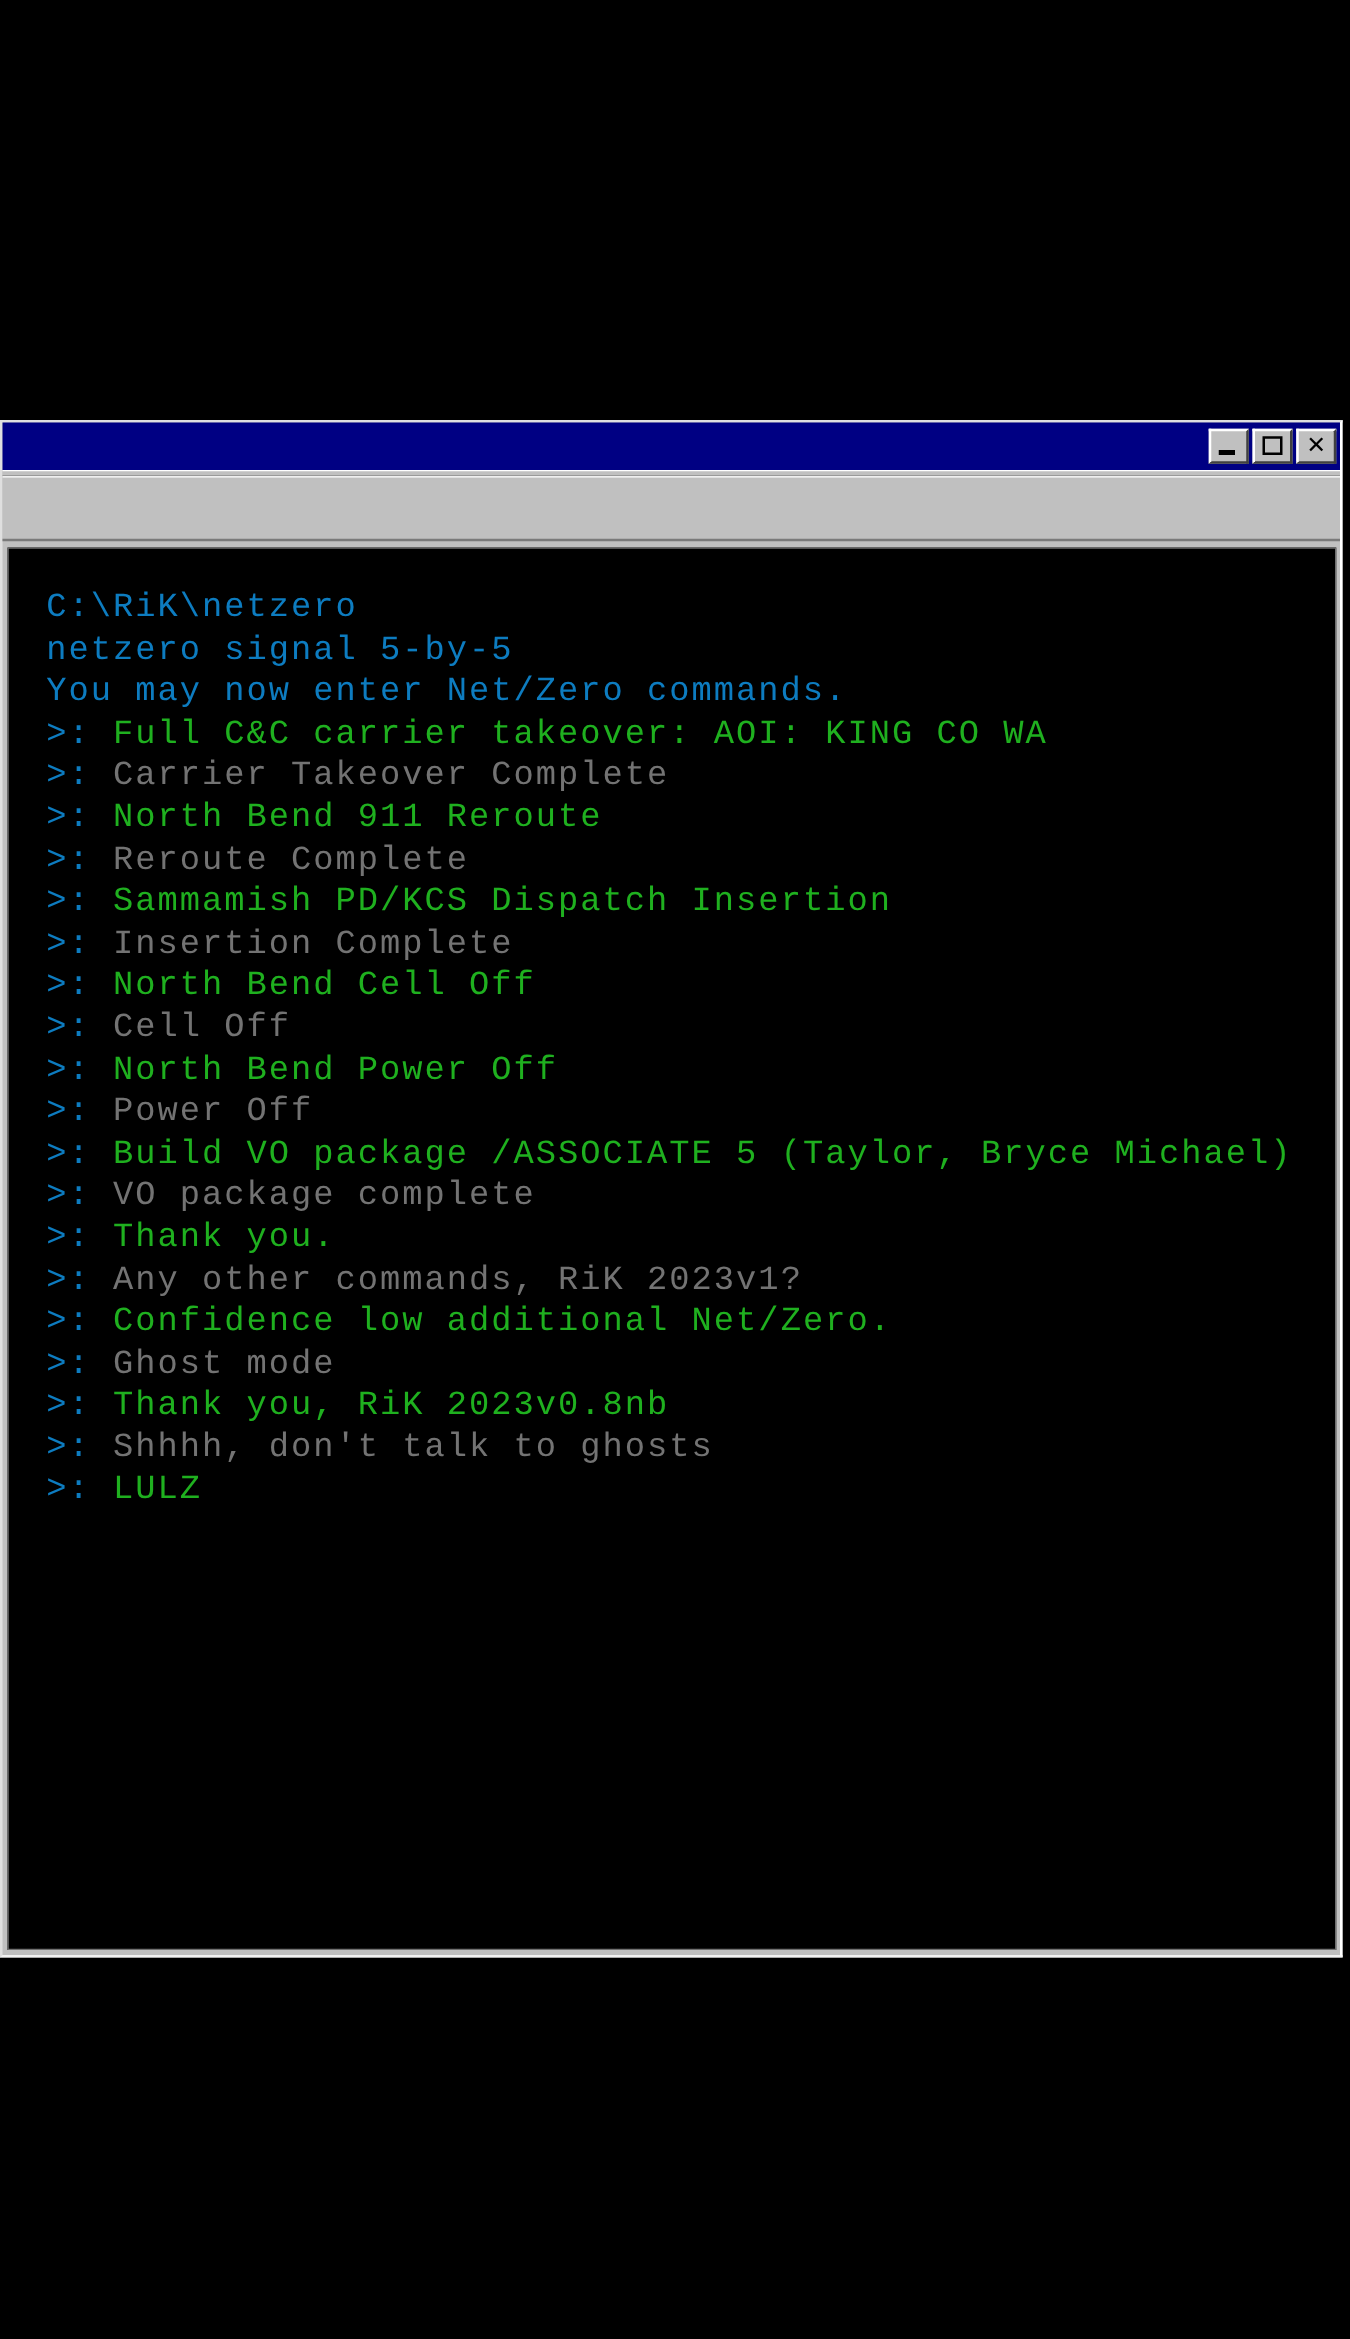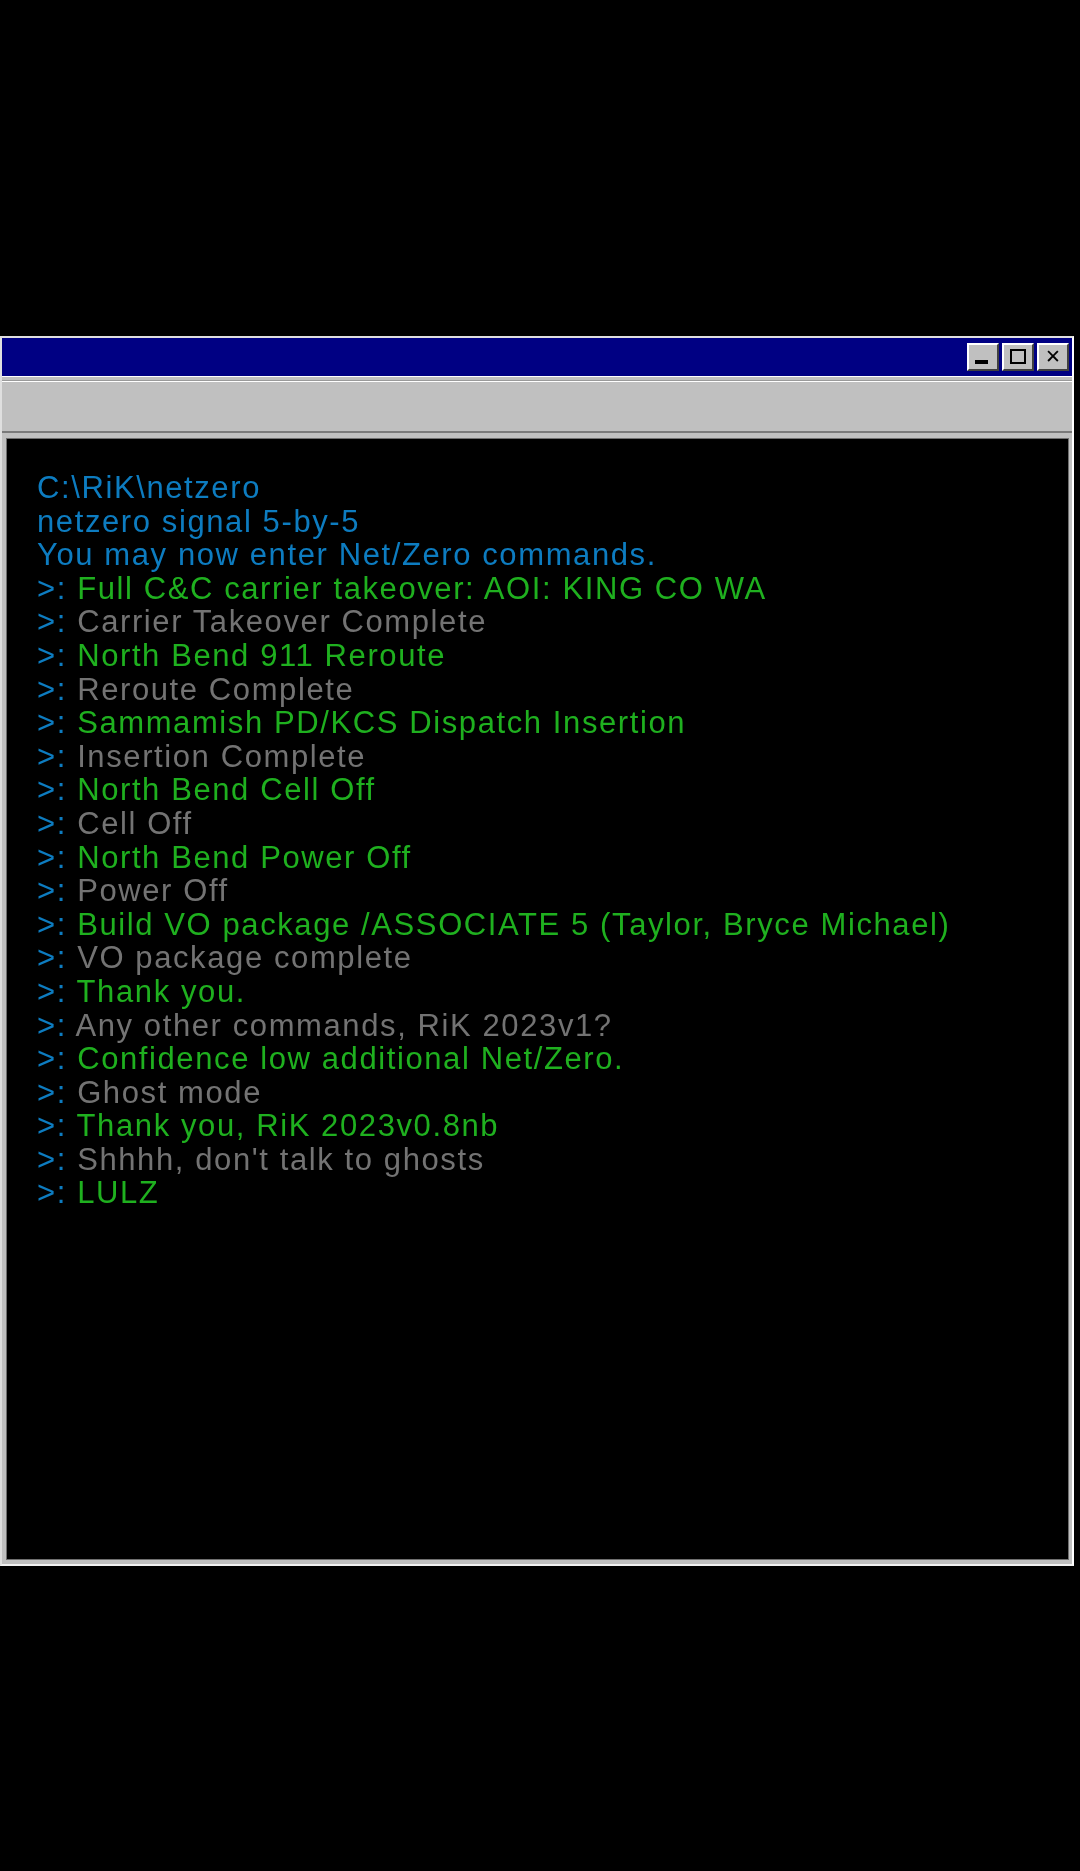--- a/index.html
+++ b/index.html
@@ -129,22 +129,22 @@
     right: 3px;
     bottom: 4px;
     background: #000000;
     border: 1px solid #6f6f6f;
     box-sizing: border-box;
     overflow: hidden;
   }
 
   #term-lines {
     padding: 32px 0 0 0;
-    font-family: Liberation Sans, sans-serif;
-    font-size: 31px;
+    font-family: Liberation Mono, monospace;
+    font-size: 27px;
     line-height: 33.6px;
     letter-spacing: 1.6px;
     white-space: pre-wrap;
     word-break: break-word;
   }
   .line {
     padding-left: 30px;
     text-indent: 0;
   }
   .prompt { color: #0d7cc0; }

